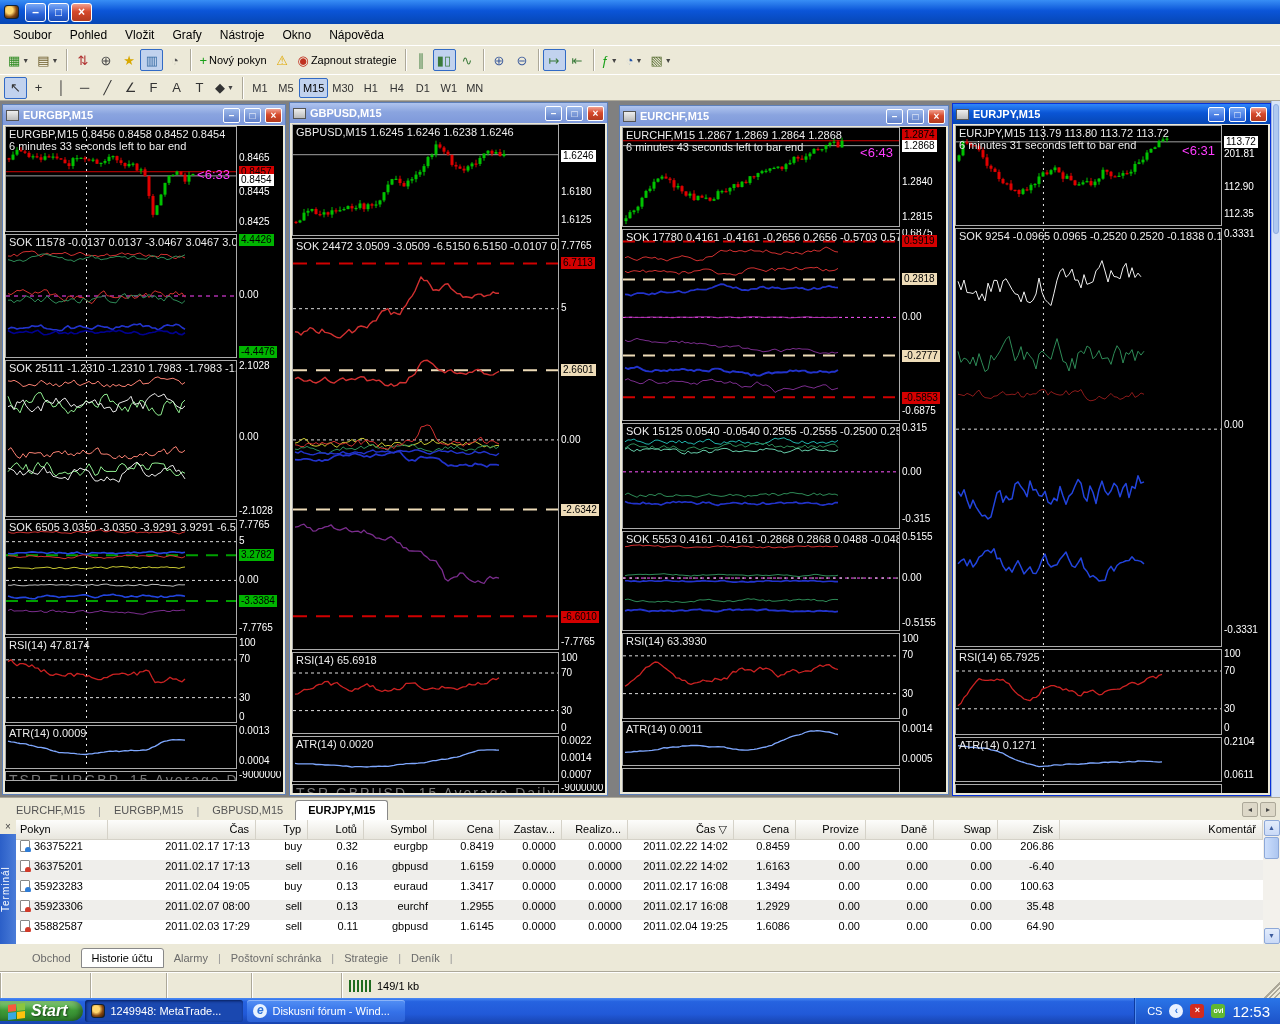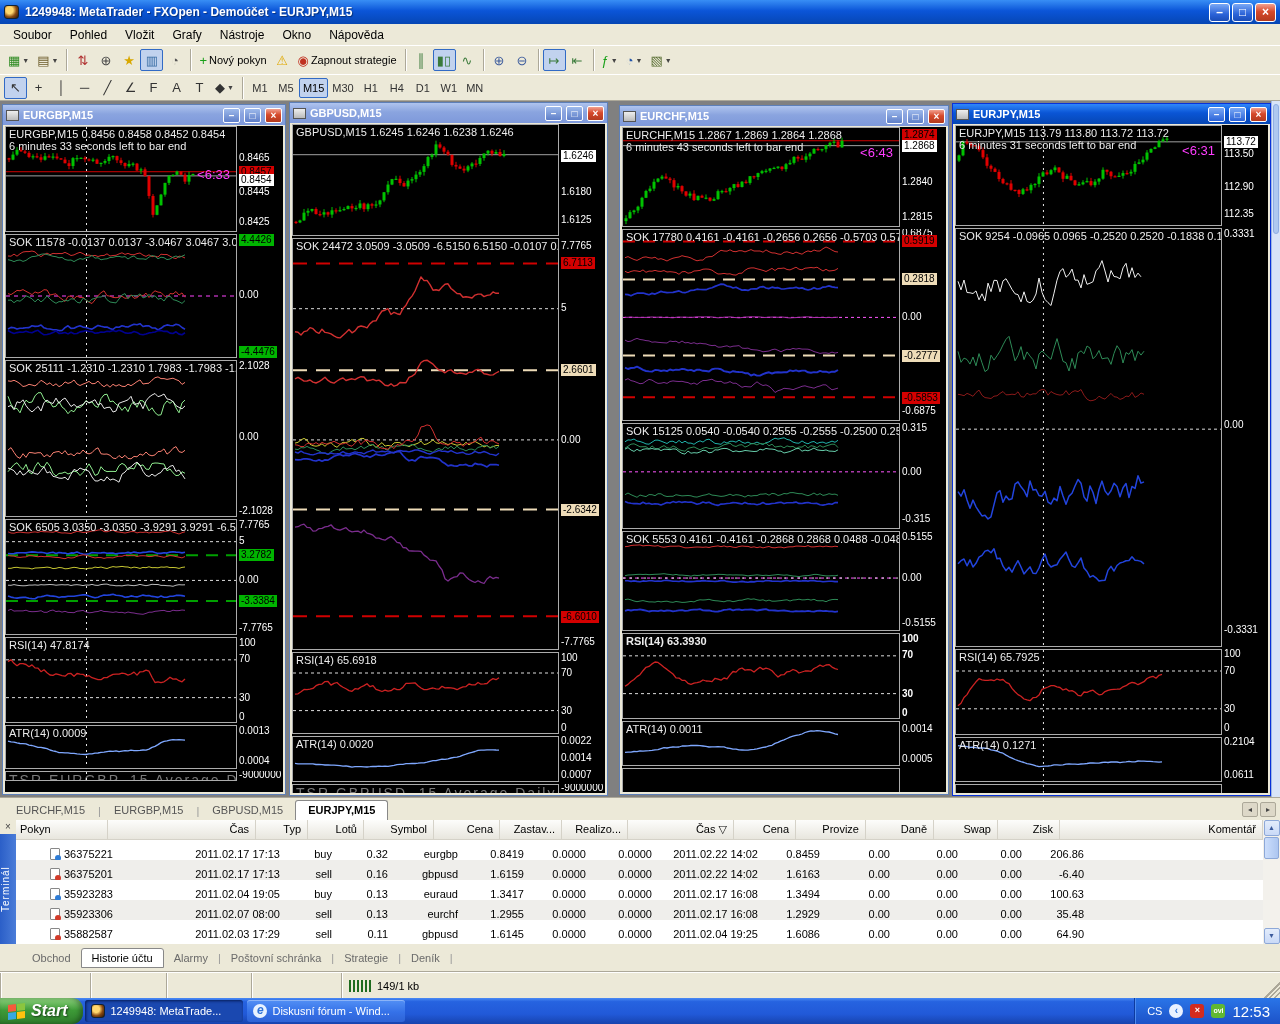--- a/index.html
+++ b/index.html
@@ -80,21 +80,21 @@
   
   .terminal { position:absolute; top:820px; left:0; width:1280px; height:124px; background:#fff; display:flex; }
   .tside { width:16px; flex:none; display:flex; flex-direction:column; background:#ECE9D8; }
   .tclose { height:14px; text-align:center; font-size:10px; color:#444; line-height:13px; }
   .tstrip { flex:1; background:linear-gradient(90deg,#4A7CD8,#2B5FC8); color:#fff; font-size:10px;
     writing-mode:vertical-rl; transform:rotate(180deg); text-align:center; letter-spacing:1px; }
   .ttable { flex:1; display:flex; flex-direction:column; overflow:hidden; font-size:11px; }
   .thead { display:flex; height:20px; flex:none; background:linear-gradient(#FDFDFB,#E8E6DE);
     border-bottom:1px solid #D5D2C8; color:#000; }
   .thc { padding:3px 6px 0 4px; border-right:1px solid #D5D2C8; white-space:nowrap; overflow:hidden; }
-  .trow { display:flex; height:20px; flex:none; align-items:flex-end;padding-left:30px; }
+  .trow { display:flex; height:20px; flex:none; align-items:flex-start; }
   .trow.alt { background:#EFEEEB; }
   .tc { padding:0 6px 0 4px; white-space:nowrap; overflow:hidden; }
   .doc { width:10px; height:12px; background:#fff; border:1px solid #888; border-radius:1px; position:relative;
     display:inline-block; vertical-align:middle; margin-right:4px; flex:none; }
   .doc i { position:absolute; right:-2px; bottom:-2px; width:6px; height:6px; border-radius:50%; display:block; }
   .tscroll { width:17px; flex:none; background:#F3F1EC; display:flex; flex-direction:column; align-items:center; }
   .sbtn { width:16px; height:16px; background:linear-gradient(#E3ECFB,#C9D9F7); border:1px solid #8DA8D8;
     border-radius:2px; color:#3A5A9C; font-size:7px; text-align:center; line-height:14px; flex:none; }
   .sthumb { width:15px; height:22px; background:linear-gradient(90deg,#CCDEFC,#ADC6F0); border:1px solid #8DA8D8; border-radius:2px; margin-top:1px; }
   .sfill { flex:1; }
@@ -111,21 +111,21 @@
   .sbc { height:100%; display:flex; align-items:center; padding:0 7px; border-left:1px solid #ACA899;
     box-shadow:inset 1px 0 0 #fff; white-space:nowrap; overflow:hidden; }
   .sbc.first { border-left:none; box-shadow:none; }
   .sigbars { width:22px; height:12px; margin-right:6px; flex:none;
     background:repeating-linear-gradient(90deg,#1E6B1E 0 2px,#ECE9D8 2px 4px); }
   .grip { width:16px; height:100%; background:linear-gradient(135deg,transparent 60%,#ACA899 60% 66%,transparent 66% 72%,#ACA899 72% 78%,transparent 78% 84%,#ACA899 84% 90%,transparent 90%); }
 
   
   .taskbar { position:absolute; top:998px; left:0; width:1280px; height:26px;
     background:linear-gradient(180deg,#4A8AF4 0%,#2663E0 14%,#2159D8 62%,#1743AE 100%); display:flex; align-items:center; }
-  .start { height:26px; border-radius:0 11px 11px 0; background:linear-gradient(180deg,#8ED47E,#3D9A37 48%,#2E7D2B);
+  .start { height:20px; border-radius:0 11px 11px 0; background:linear-gradient(180deg,#8ED47E,#3D9A37 48%,#2E7D2B);
     display:flex; align-items:center; gap:6px; padding:0 16px 0 8px; color:#fff; font-weight:bold; font-style:italic;
     font-size:16px; text-shadow:1px 1px 2px #0009; box-shadow:inset -3px 0 5px #0005; flex:none; }
   .flag { width:17px; height:15px; display:grid; grid-template-columns:1fr 1fr; grid-template-rows:1fr 1fr; gap:1px;
     transform:skewY(-6deg); }
   .flag i:nth-child(1){background:#F65B3C;} .flag i:nth-child(2){background:#8BC53F;}
   .flag i:nth-child(3){background:#37A8E0;} .flag i:nth-child(4){background:#FFC20E;}
   .task { width:158px; height:22px; margin:0 2px; border-radius:3px; display:flex; align-items:center; gap:5px;
     padding:0 6px; font-size:11px; color:#fff; white-space:nowrap; overflow:hidden; flex:none;
     background:linear-gradient(#5390F5,#3571E8 55%,#2E63D6); box-shadow:inset 0 1px 0 #ffffff55; }
   .task.active { background:#1A48B0; box-shadow:inset 1px 1px 3px #00113fcc; }
@@ -144,21 +144,20 @@
   .badge.ovi { background:#61B832; font-size:7px; }
   .clock { color:#fff; font-size:15px; }
 </style>
 </head>
 <body>
 
 <div class="app">
 
   <div class="titlebar">
     <span class="mt-ico"></span>
-    <span class="title-text">1249948: MetaTrader - FXOpen - Demoúčet - EURJPY,M15</span>
     <span class="wctrls">
       <span class="wbtn">–</span>
       <span class="wbtn">□</span>
       <span class="wbtn close">×</span>
     </span>
   </div>
 
   <div class="menubar" id="menubar">
       <span class="menu-item">Soubor</span>
       <span class="menu-item">Pohled</span>
@@ -915,21 +914,21 @@
                 <polyline points="2,67.6 5,67.1 8,67.9 11,69.0 14,69.7 17,69.1 20,68.6 23,69.3 26,69.9 29,69.9 32,70.1 35,69.3 38,69.9 41,69.4 44,69.2 47,70.0 50,70.3 53,69.5 56,69.9 59,70.4 62,70.3 65,69.9 68,69.4 71,69.9 74,68.5 77,67.8 80,68.0 83,67.8 86,67.3 89,68.2 92,68.7 95,68.9 98,69.3 101,69.8 104,68.8 107,68.8 110,69.7 113,69.1 116,68.3 119,68.2 122,67.3 125,66.7 128,67.3 131,66.9 134,67.8 137,68.3 140,67.8 143,69.0 146,68.1 149,69.2 152,69.2 155,68.9 158,68.6 161,68.1 164,67.8 167,69.0 170,68.0 173,67.8 176,67.2 179,67.9 182,67.8 185,67.3 188,68.1 191,67.3 194,68.7 197,68.8 200,68.7 203,69.7 206,68.3 209,67.6 212,67.4 215,67.6" fill="none" stroke="#2E8B57" stroke-width="1" stroke-dasharray="none" stroke-linejoin="round"></polyline>
                 <polyline points="2,78.9 5,77.9 8,78.5 11,77.9 14,77.9 17,77.4 20,78.0 23,78.7 26,79.5 29,78.8 32,78.9 35,79.1 38,78.4 41,79.1 44,78.5 47,78.6 50,79.3 53,78.9 56,78.3 59,78.2 62,78.9 65,78.6 68,77.8 71,77.6 74,77.6 77,77.1 80,78.3 83,78.5 86,78.4 89,79.2 92,79.6 95,79.5 98,78.8 101,77.9 104,77.7 107,77.2 110,78.4 113,77.7 116,77.4 119,78.2 122,77.6 125,77.6 128,77.4 131,77.9 134,78.5 137,78.0 140,77.5 143,77.2 146,78.3 149,78.3 152,78.5 155,78.9 158,78.7 161,78.5 164,78.8 167,79.4 170,79.6 173,79.1 176,79.4 179,79.1 182,79.4 185,78.8 188,79.4 191,79.7 194,78.8 197,78.7 200,79.2 203,78.9 206,79.3 209,79.3 212,79.8 215,79.4" fill="none" stroke="#2233CC" stroke-width="1.8" stroke-dasharray="none" stroke-linejoin="round"></polyline>
               </svg>
             </div>
             <div class="paxis">
               <div class="axlbl" style="top: 6%;">0.5155</div>
               <div class="axlbl" style="top: 47%;">0.00</div>
               <div class="axlbl" style="top: 92%;">-0.5155</div>
             </div>
           </div>
-          <div class="prow" style="height: 86px; font-weight: bold;">
+          <div class="prow" style="height: 86px;">
             <div class="plot">
               <div class="phead">RSI(14) 63.3930</div>
               <svg width="276" height="84" style="position:absolute;left:0;top:0;z-index:1">
                 <line x1="0" y1="21.84" x2="276" y2="21.84" stroke="#DDDDDD" stroke-width="1" stroke-dasharray="3,3"></line>
                 <line x1="0" y1="59.64" x2="276" y2="59.64" stroke="#DDDDDD" stroke-width="1" stroke-dasharray="3,3"></line>
                 <polyline points="2,52.3 5,50.4 8,47.5 11,45.5 14,42.6 17,40.7 20,36.7 23,33.3 26,32.4 29,29.9 32,28.0 35,28.4 38,30.7 41,33.3 44,35.4 47,37.7 50,40.0 53,43.9 56,44.1 59,46.3 62,46.4 65,49.3 68,50.4 71,49.1 74,48.6 77,47.9 80,46.0 83,47.0 86,47.1 89,47.6 92,44.3 95,45.1 98,46.2 101,44.0 104,44.8 107,40.9 110,37.5 113,38.1 116,35.1 119,34.0 122,36.1 125,35.7 128,35.9 131,38.1 134,35.5 137,33.3 140,35.4 143,34.1 146,35.0 149,36.7 152,40.1 155,43.0 158,40.9 161,40.7 164,37.8 167,37.3 170,35.5 173,36.6 176,39.0 179,38.0 182,37.0 185,36.8 188,37.3 191,34.5 194,33.0 197,31.1 200,32.5 203,31.0 206,30.6 209,33.1 212,34.6 215,35.5" fill="none" stroke="#CC2222" stroke-width="1.3" stroke-dasharray="none" stroke-linejoin="round"></polyline>
               </svg>
             </div>
             <div class="paxis">
               <div class="axlbl" style="top: 7%;">100</div>
@@ -1078,21 +1077,21 @@
                 <line x1="203" y1="13.696908005217296" x2="203" y2="21.292991633843386" stroke="#00C200" stroke-width="1"></line>
                 <rect x="201.5" y="15.192019012137056" width="3" height="6.050620254789262" fill="#00C200"></rect>
                 <line x1="207" y1="11.200918153806368" x2="207" y2="16.18811821358369" stroke="#00C200" stroke-width="1"></line>
                 <rect x="205.5" y="13.430854904308461" width="3" height="1.761164107828595" fill="#00C200"></rect>
                 <line x1="211" y1="10.006827655195545" x2="211" y2="16.2826299310024" stroke="#00C200" stroke-width="1"></line>
                 <rect x="209.5" y="12.56493384445627" width="3" height="1.2" fill="#00C200"></rect>
               </svg>
             </div>
             <div class="paxis">
               <div class="axlbl white" style="top: 17%;">113.72</div>
-              <div class="axlbl" style="top: 29%;">113.50</div>
+              <div class="axlbl" style="top: 29%;">201.81</div>
               <div class="axlbl" style="top: 61%;">112.90</div>
               <div class="axlbl" style="top: 88%;">112.35</div>
             </div>
           </div>
           <div class="prow" style="height: 419px;">
             <div class="plot">
               <div class="phead">SOK 9254 -0.0965 0.0965 -0.2520 0.2520 -0.1838 0.1838 0.0000</div>
               <svg width="265" height="417" style="position:absolute;left:0;top:0;z-index:1">
                 <line x1="0" y1="200.16" x2="265" y2="200.16" stroke="#DDDDDD" stroke-width="1" stroke-dasharray="3,3"></line>
                 <line x1="87.45" y1="0" x2="87.45" y2="417" stroke="#E8E8E8" stroke-width="1" stroke-dasharray="2,4"></line>

